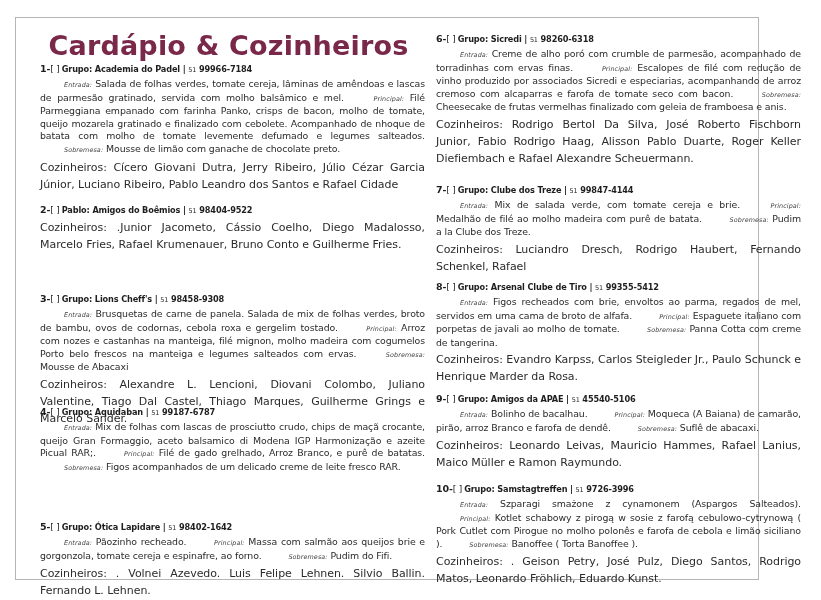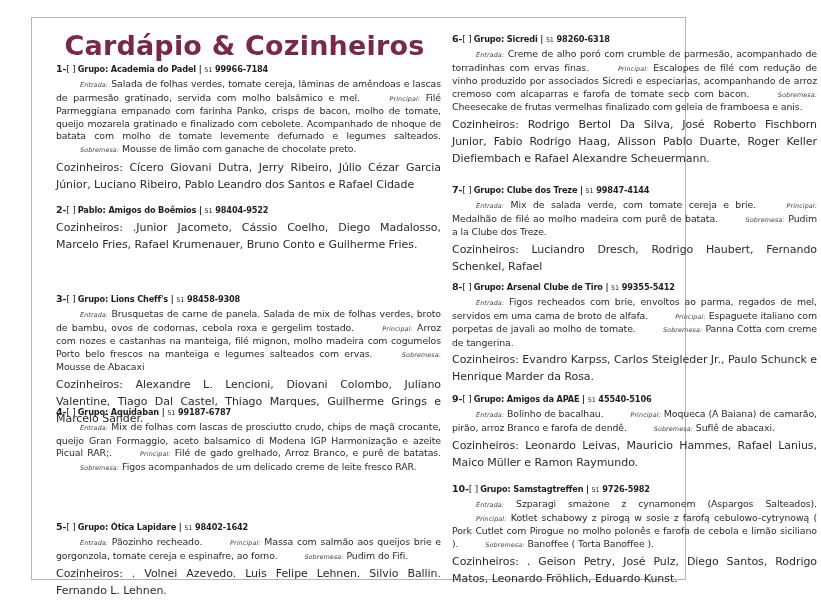--- a/index.html
+++ b/index.html
@@ -12,26 +12,25 @@
       height: 600px;
       position: relative;
       overflow: hidden;
       font-family: "DejaVu Sans", sans-serif;
       color: #2b2b2b;
     }
     .frame {
       position: absolute;
       left: 15px;
       top: 17px;
-      width: 655px;
+      width: 744px;
       height: 563px;
       border: 1px solid #b5b5b5;
       box-sizing: border-box;
       background: #fff;
-      margin-left: 16px;
     }
     .col {
       position: absolute;
       top: 0;
     }
     .col-left {
       left: 20px;
       width: 385px;
     }
     .col-right {
@@ -235,21 +234,21 @@
         <span class="course-label">Principal:</span>
         <span>Moqueca (A Baiana) de camarão, pirão, arroz Branco e farofa de dendê.</span>
         <span class="course-label">Sobremesa:</span>
         <span>Suflê de abacaxi.</span>
       </p>
       <p class="cooks">Cozinheiros: Leonardo Leivas, Mauricio Hammes, Rafael Lanius, Maico Müller e Ramon Raymundo.</p>
     </div>
 
     <div class="entry" style="top:465px">
       <div class="entry-header">
-        <span class="num">10-</span><span class="bracket cb">[   ]</span><span>Grupo: Samstagtreffen</span><span> | </span><span class="ddd">51</span> <span>9726-5982</span>
+        <span class="num">10-</span><span class="bracket cb">[   ]</span><span>Grupo: Samstagtreffen</span><span> | </span><span class="ddd">51</span> <span>9726-3996</span>
       </div>
       <p class="menu-text">
         <span class="course-label">Entrada:</span>
         <span>Szparagi smażone z cynamonem (Aspargos Salteados).</span>
         <span class="course-label">Principal:</span>
         <span>Kotlet schabowy z pirogą w sosie z farofą cebulowo-cytrynową ( Pork Cutlet com Pirogue no molho polonês e farofa de cebola e limão siciliano ).</span>
         <span class="course-label">Sobremesa:</span>
         <span>Banoffee ( Torta Banoffee ).</span>
       </p>
       <p class="cooks">Cozinheiros: . Geison Petry,  José Pulz, Diego Santos, Rodrigo Matos, Leonardo Fröhlich,  Eduardo Kunst.</p>

